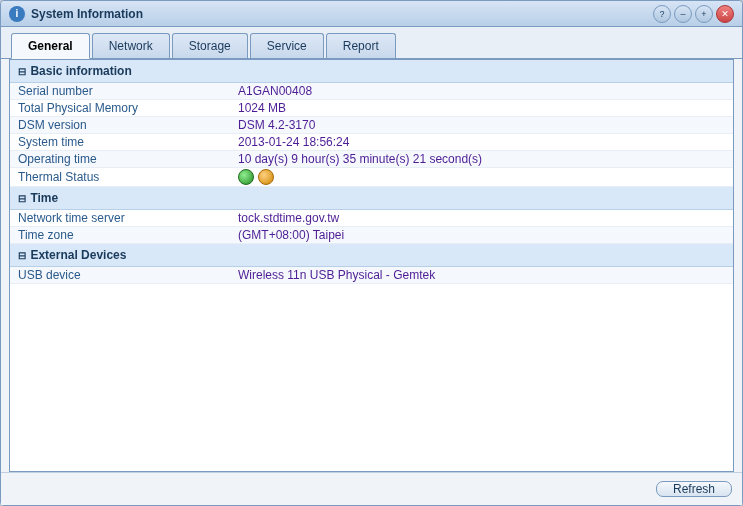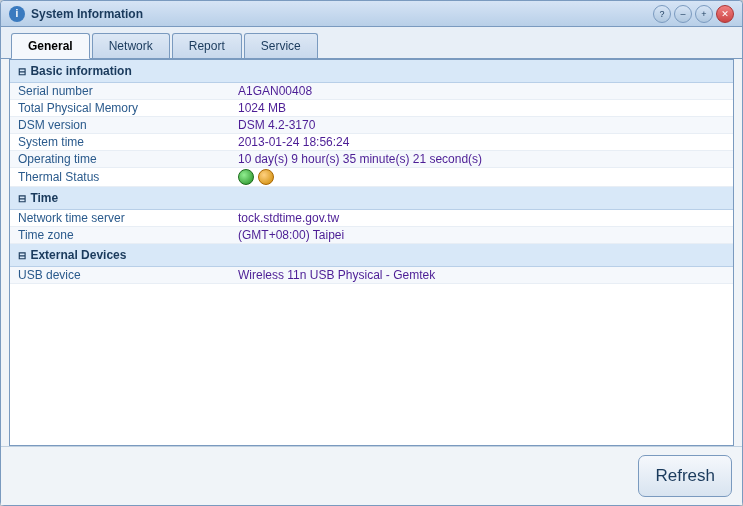--- a/index.html
+++ b/index.html
@@ -157,26 +157,26 @@
     }
 
     .footer {
       padding: 8px 10px;
       display: flex;
       justify-content: flex-end;
       background: #f0f4f8;
       border-top: 1px solid #c0d0e0;
     }
     .refresh-btn {
-      padding: 10px 16px;
+      padding: 0 16px;
       background: linear-gradient(to bottom, #f5f8fc, #d8e4f0);
       border: 1px solid #7a9abf;
       border-radius: 7px;
       cursor: pointer;
-      font-size: 17px;
+      font-size: 12px;
       color: #1a3a5c;
     }
   </style>
 </head>
 <body>
 
 <div class="window">
 
   <div class="title-bar">
     <div class="title-bar-icon">
@@ -187,22 +187,23 @@
       <div class="title-btn help">?</div>
       <div class="title-btn">–</div>
       <div class="title-btn">+</div>
       <div class="title-btn close">✕</div>
     </div>
   </div>
 
   <div class="tab-bar">
     <div class="tab active">General</div>
     <div class="tab">Network</div>
+    <div class="tab">Storage</div>
+    <div class="tab">Service</div>
     <div class="tab">Report</div>
-    <div class="tab">Service</div>
   </div>
 
   <div class="content">
 
     <div class="section-header">
       <span class="section-icon">⊟</span>
       <span>Basic information</span>
     </div>
 
     <div class="info-row">

